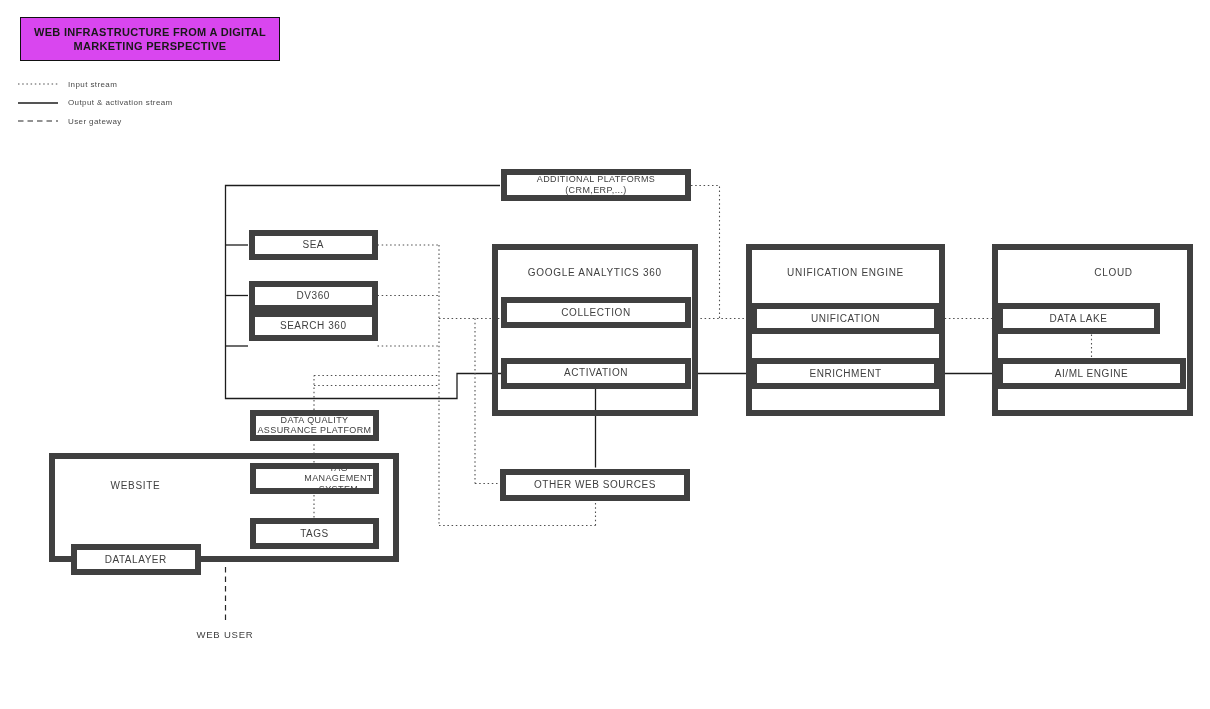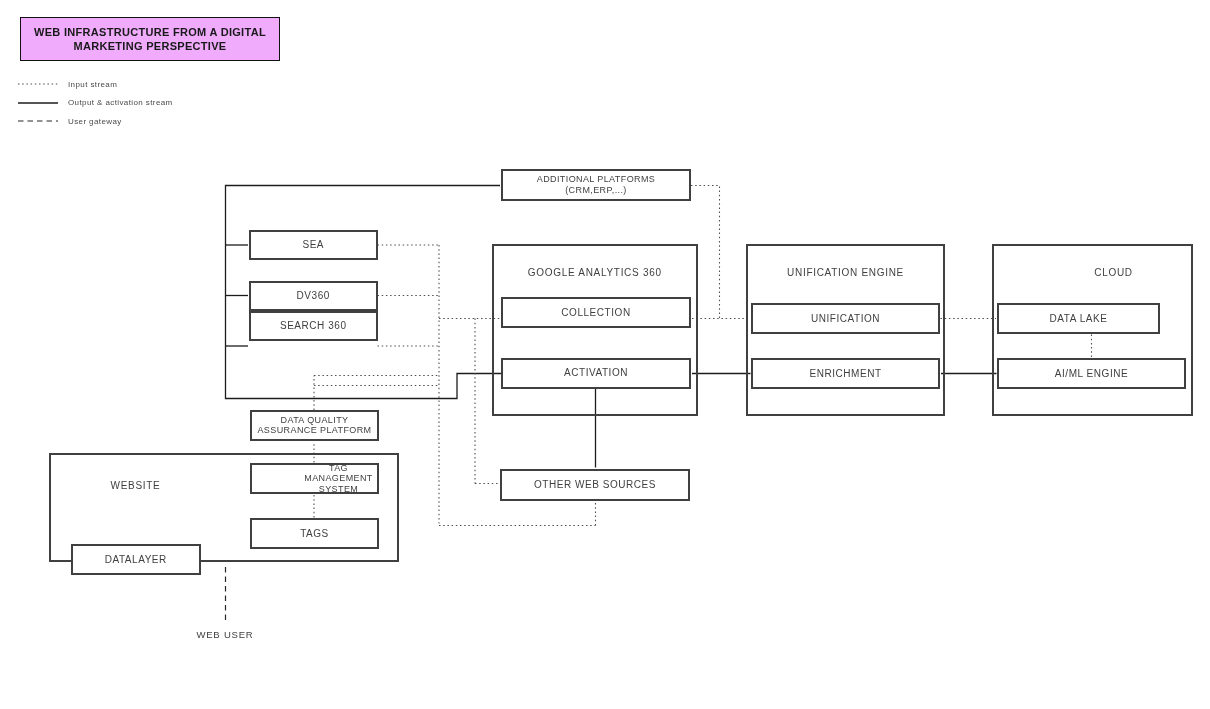--- a/index.html
+++ b/index.html
@@ -6,31 +6,31 @@
   .stage{
     position:relative;width:1210px;height:709px;background:#ffffff;overflow:hidden;
     font-family:"Liberation Sans", sans-serif;color:#404040;
   }
   svg.connectors{position:absolute;left:0;top:0;z-index:1;}
   svg.connectors path{fill:none;}
   path.s{stroke:#1c1c1c;stroke-width:1.3;}
   path.d{stroke:#4f4f4f;stroke-width:1.1;stroke-dasharray:1.5 2.7;}
   path.u{stroke:#262626;stroke-width:1.2;stroke-dasharray:5.5 4;}
   .box{
-    position:absolute;z-index:2;border:2px solid #404040;background:#ffffff;
+    position:absolute;z-index:2;border:6px solid #404040;background:#ffffff;
     display:flex;align-items:center;justify-content:center;text-align:center;
     font-size:10px;letter-spacing:0.55px;line-height:11.5px;box-sizing:border-box;
   }
   .outer{background:transparent;z-index:1;}
   .floatlabel{
     position:absolute;z-index:2;display:flex;align-items:center;justify-content:center;
     text-align:center;font-size:10px;letter-spacing:0.7px;
   }
   .title-box{
-    position:absolute;z-index:3;border:1.5px solid #111;background:#f0abfc;box-sizing:border-box;
+    position:absolute;z-index:3;border:1.5px solid #111;background:#d946ef;box-sizing:border-box;
     display:flex;flex-direction:column;align-items:center;justify-content:center;
     font-size:11px;font-weight:bold;letter-spacing:0.3px;line-height:14px;color:#191919;
     text-align:center;
   }
   .two-line{flex-direction:column;}
   .small-text{font-size:9px;line-height:10.5px;letter-spacing:0.4px;}
   .legend{position:absolute;left:18px;top:76px;z-index:2;}
   .legend-row{display:flex;align-items:center;height:16px;margin-bottom:2.5px;}
   .legend-row .swatch{width:40px;margin-right:10px;flex:0 0 auto;}
   .legend-row .lab{font-size:8px;letter-spacing:0.4px;color:#4a4a4a;}

